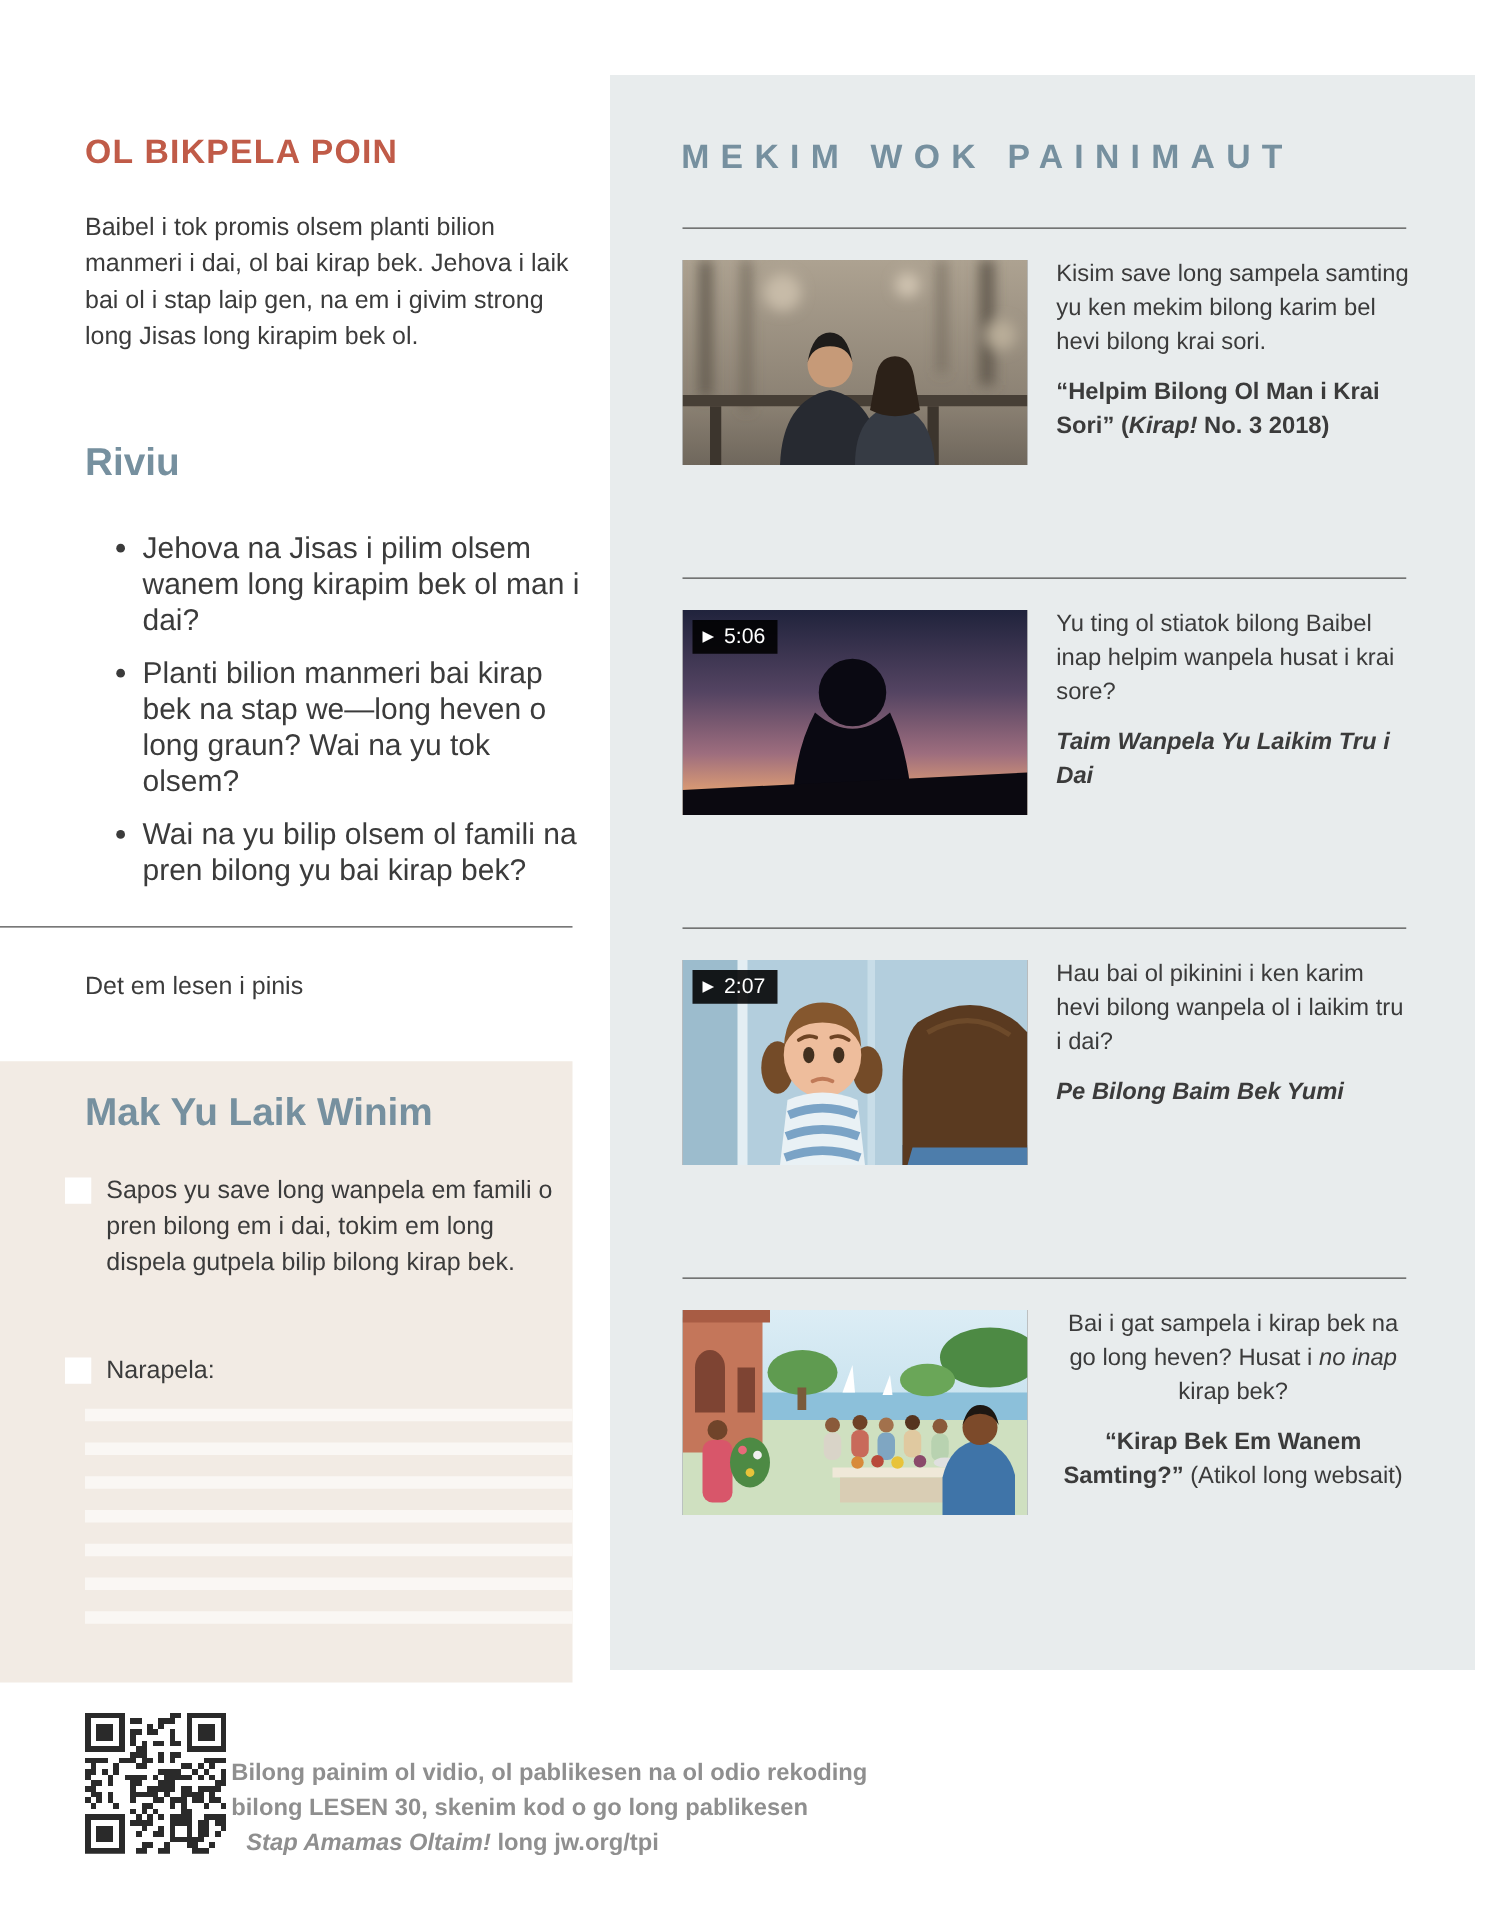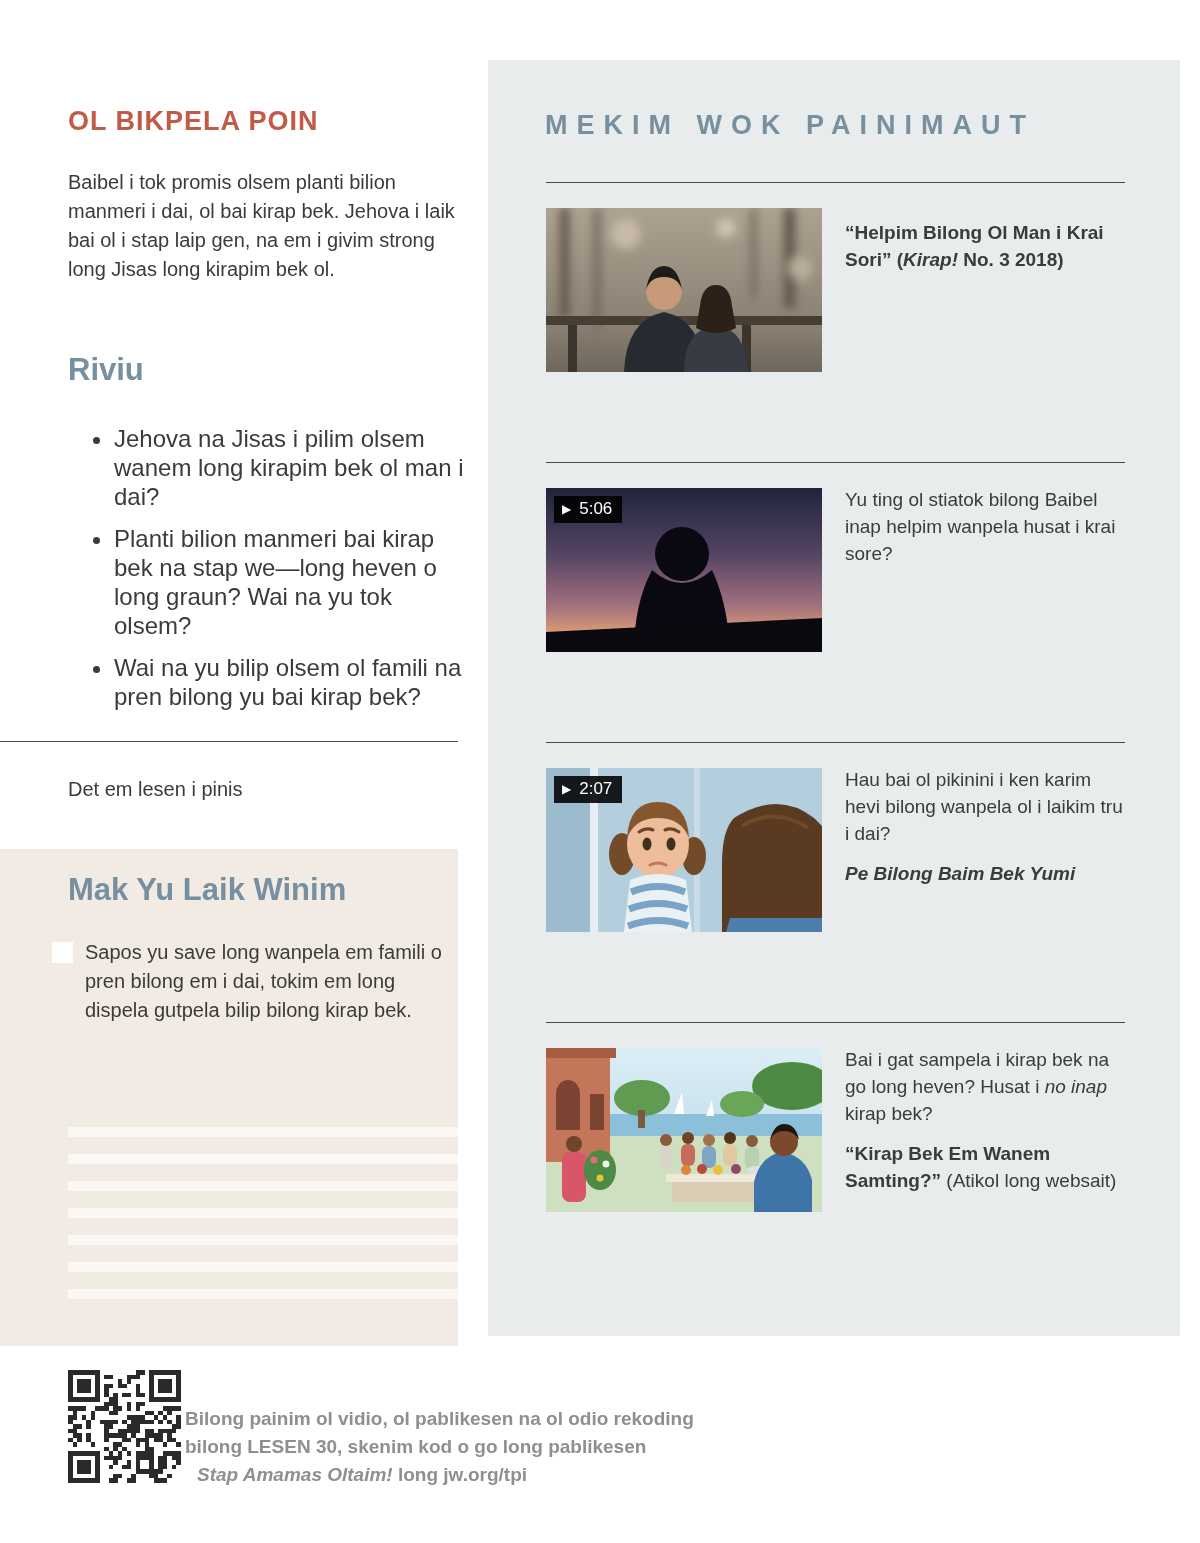--- a/index.html
+++ b/index.html
@@ -33,21 +33,21 @@
   .rule-1 { top:182px; } .rule-2 { top:462px; } .rule-3 { top:742px; } .rule-4 { top:1022px; }
 
   .media { position:absolute; left:546px; width:276px; height:164px; overflow:hidden; background:#888; }
   .media svg { display:block; }
   .media-1 { top:208px; } .media-2 { top:488px; } .media-3 { top:768px; } .media-4 { top:1048px; }
 
   .badge { position:absolute; top:8px; left:8px; background:rgba(0,0,0,0.88); color:#fff; font-size:17px; padding:3px 10px 4px 8px; display:flex; align-items:center; gap:8px; }
   .badge .play { font-size:12px; line-height:1; }
 
   .itext { position:absolute; left:845px; width:283px; font-size:19px; line-height:27px; }
-  .itext-1 { top:206px; } .itext-2 { top:486px; } .itext-3 { top:766px; } .itext-4 { top:1046px; }
+  .itext-1 { top:206px; } .itext-2 { top:486px; } .itext-3 { top:766px; } .itext-4 { top:1046px;text-align:center; }
   .ref { margin-top:13px; font-weight:bold; }
   .ref .it { font-style:italic; }
   .ref .nb { font-weight:bold; }
   .ref-bi { margin-top:13px; font-weight:bold; font-style:italic; }
   .inline-it { font-style:italic; }
 
   
   .qr { position:absolute; left:68px; top:1370px; width:113px; height:113px; }
   .footer-text { position:absolute; left:185px; top:1405px; width:580px; font-size:19px; line-height:28px; font-weight:bold; color:#8f8f8f; }
   .footer-text .it { font-style:italic;margin-left:12px; }
@@ -71,20 +71,24 @@
 
   <div class="divider-left"></div>
   <p class="lesson-done">Det em lesen i pinis</p>
 
   <div class="goals-box"></div>
   <h2 class="goals-title">Mak Yu Laik Winim</h2>
 
   <div class="goal goal-1">
     <span class="checkbox"></span>
     <span class="goal-text">Sapos yu save long wanpela em famili o pren bilong em i dai, tokim em long dispela gutpela bilip bilong kirap bek.</span>
+  </div>
+  <div class="goal goal-2">
+    <span class="checkbox"></span>
+    <span class="goal-text">Narapela:</span>
   </div>
 
   <div class="write-lines">
     <div class="write-line"></div>
     <div class="write-line"></div>
     <div class="write-line"></div>
     <div class="write-line"></div>
     <div class="write-line"></div>
     <div class="write-line"></div>
     <div class="write-line"></div>
@@ -123,20 +127,21 @@
       <rect x="196" y="117" width="9" height="47" fill="#3c352d"></rect>
       <path d="M78 164 q2 -52 40 -60 q38 8 40 60 z" fill="#272a31"></path>
       <circle cx="118" cy="84" r="18" fill="#c69a78"></circle>
       <path d="M100 82 q4 -24 18 -24 q14 0 18 24 q-4 -13 -18 -13 q-14 0 -18 13 z" fill="#1e1c1a"></path>
       <path d="M138 164 q0 -42 32 -48 q30 6 32 48 z" fill="#363b44"></path>
       <circle cx="170" cy="98" r="15" fill="#c69a78"></circle>
       <path d="M154 98 q2 -21 16 -21 q14 0 16 21 l4 22 q-20 10 -40 0 z" fill="#2c2118"></path>
     </svg>
   </div>
   <div class="itext itext-1">
+    <p>Kisim save long sampela samting yu ken mekim bilong karim bel hevi bilong krai sori.</p>
     <p class="ref"><span class="nb">“Helpim Bilong Ol Man i Krai Sori”</span><span> (</span><span class="it">Kirap!</span><span> No. 3 2018)</span></p>
   </div>
 
   <div class="media media-2">
     <svg viewBox="0 0 276 164" width="276" height="164" preserveAspectRatio="none" aria-hidden="true">
       <defs>
         <linearGradient id="g2" x1="0" y1="0" x2="0" y2="1">
           <stop offset="0" stop-color="#20233c"></stop>
             <stop offset="0.4" stop-color="#544462"></stop>
             <stop offset="0.7" stop-color="#9d6d7e"></stop>
@@ -149,20 +154,21 @@
       <path d="M106 82 q30 26 60 0 q16 34 18 82 l-96 0 q0 -48 18 -82 z" fill="#0a0912"></path>
       <path d="M0 144 L276 130 L276 164 L0 164 Z" fill="#0b0910"></path>
     </svg>
     <div class="badge">
       <span class="play">▶</span>
       <span>5:06</span>
     </div>
   </div>
   <div class="itext itext-2">
     <p>Yu ting ol stiatok bilong Baibel inap helpim wanpela husat i krai sore?</p>
+    <p class="ref-bi">Taim Wanpela Yu Laikim Tru i Dai</p>
   </div>
 
   <div class="media media-3">
     <svg viewBox="0 0 276 164" width="276" height="164" preserveAspectRatio="none" aria-hidden="true">
       <rect width="276" height="164" fill="#b3cedd"></rect>
       <rect x="0" width="46" height="164" fill="#9cbccd"></rect>
       <rect x="44" width="8" height="164" fill="#e4eef3"></rect>
       <rect x="148" y="0" width="6" height="164" fill="#c8dde8"></rect>
       <ellipse cx="76" cy="86" rx="13" ry="21" fill="#744b28"></ellipse>
       <ellipse cx="148" cy="88" rx="12" ry="19" fill="#744b28"></ellipse>

